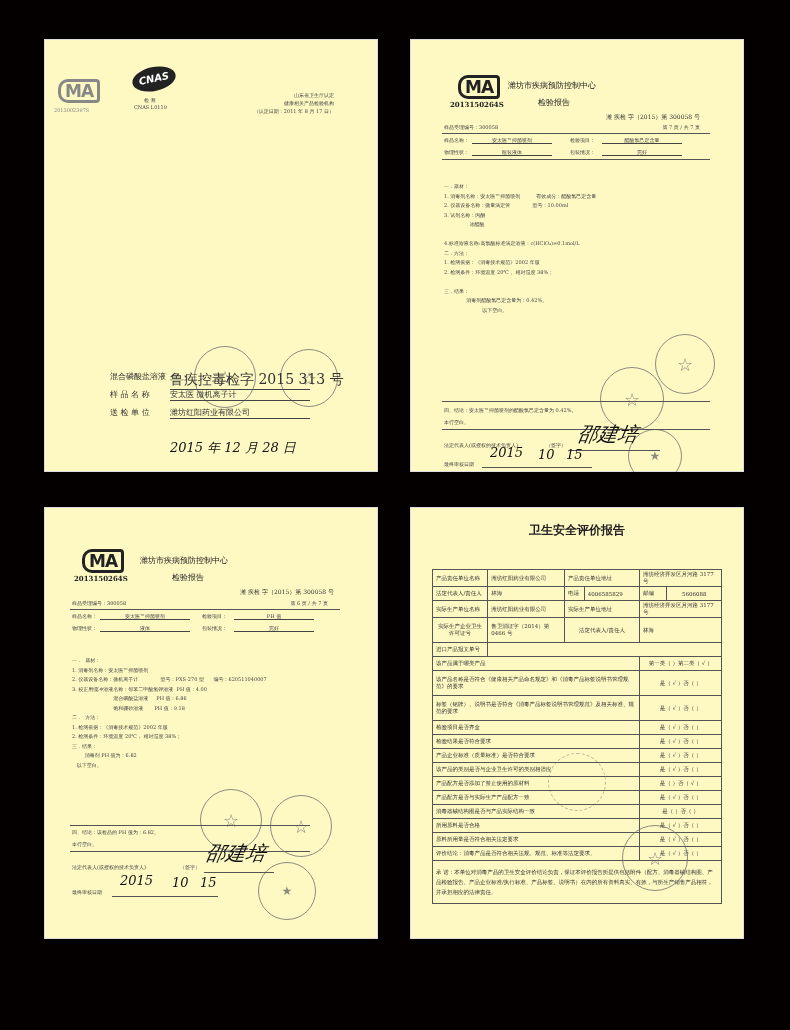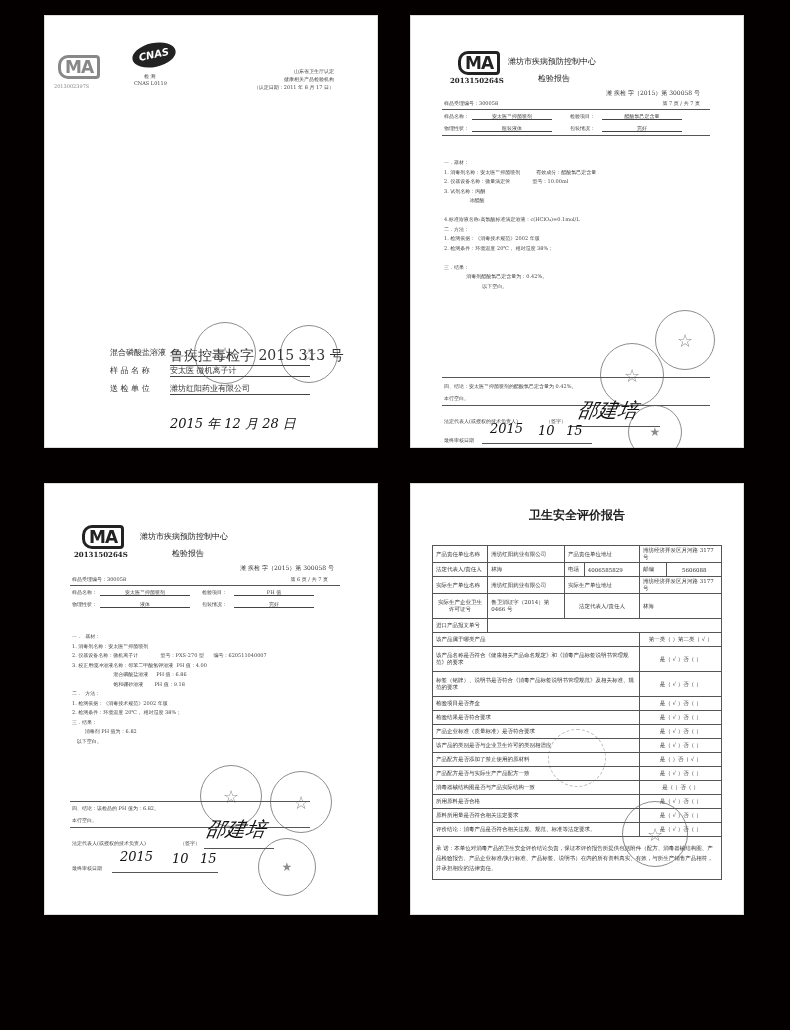--- a/index.html
+++ b/index.html
@@ -1,18 +1,18 @@
 <!DOCTYPE html>
 <html><head>
 <meta charset="utf-8">
 <style>
   html, body { margin:0; padding:0; }
   body { width:790px; height:1030px; background:#050000; position:relative; overflow:hidden;
          font-family:"DejaVu Serif", serif; color:#222; }
-  .page { position:absolute; background:#ffffff; box-shadow:0 0 0 1px #ddd inset; overflow:hidden; }
+  .page { position:absolute; background:#fef9c3; box-shadow:0 0 0 1px #ddd inset; overflow:hidden;margin-top:24px; }
   #p1 { left:44px; top:15px; width:334px; height:433px; }
   #p2 { left:410px; top:15px; width:334px; height:433px; }
   #p3 { left:44px; top:483px; width:334px; height:432px; }
   #p4 { left:410px; top:483px; width:334px; height:432px; }
   .abs { position:absolute; white-space:nowrap; }
   .ma { position:absolute; border:3px solid #222; border-radius:10px 4px 4px 10px; font-family:"DejaVu Sans",sans-serif;
         font-weight:bold; font-size:17px; line-height:18px; padding:0 4px; color:#222; letter-spacing:-1px; }
   .ma.light { border-color:#888; color:#888; }
   .cnas { position:absolute; width:44px; height:24px; border-radius:50%; background:#222; color:#fff;
           font-family:"DejaVu Sans",sans-serif; font-weight:bold; font-style:italic; font-size:10px;
@@ -149,21 +149,21 @@
   <div class="sig" style="left:162px;top:333px;">邵建培</div>
   <div class="line" style="left:160px;width:70px;top:365px;"></div>
   <div class="abs tiny" style="left:28px;top:382px;">最终审核日期</div>
   <div class="hand" style="left:76px;top:366px;">2015</div>
   <div class="hand" style="left:128px;top:368px;">10</div>
   <div class="hand" style="left:156px;top:368px;">15</div>
   <div class="line" style="left:68px;width:106px;top:389px;"></div>
 </div>
 
 <div id="p4" class="page">
-  <div class="abs" style="left:0;width:334px;text-align:center;top:24px;font-size:12px;font-weight:bold;font-family:'DejaVu Sans',sans-serif;">卫生安全评价报告</div>
+  <div class="abs" style="left:0;width:334px;text-align:center;top:15px;font-size:12px;font-weight:bold;font-family:'DejaVu Sans',sans-serif;">卫生安全评价报告</div>
 
   <table class="eval" style="left:22px;top:62px;width:290px;">
     <tbody>
         <tr>
       <td>产品责任单位名称</td>
       <td>潍坊红阳药业有限公司</td>
       <td colspan="2">产品责任单位地址</td>
       <td colspan="2">潍坊经济开发区月河路 3177 号</td>
     </tr>
     <tr>

